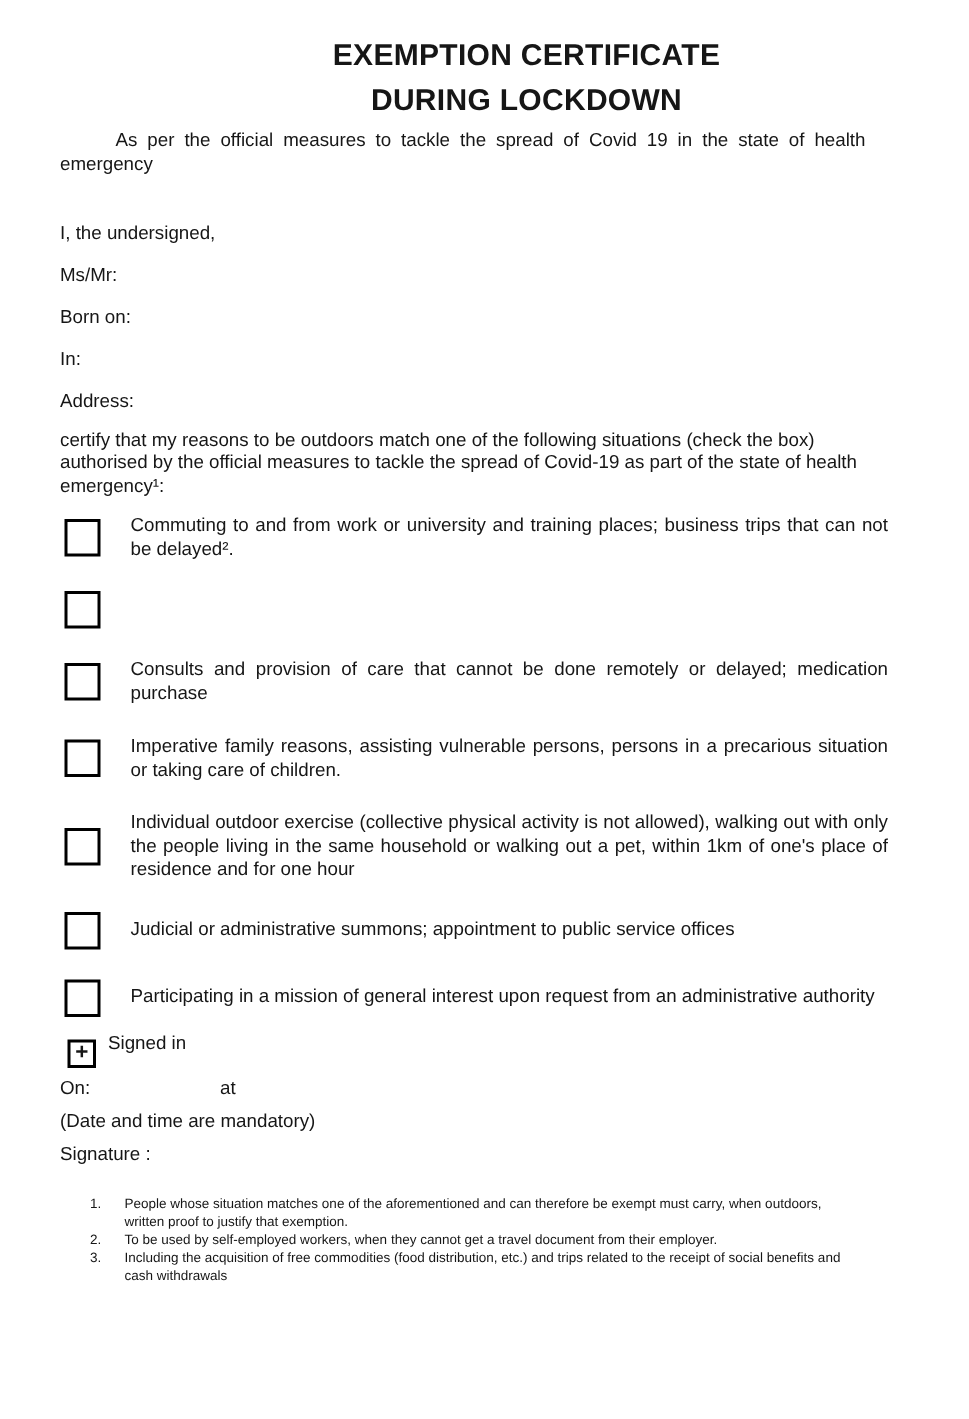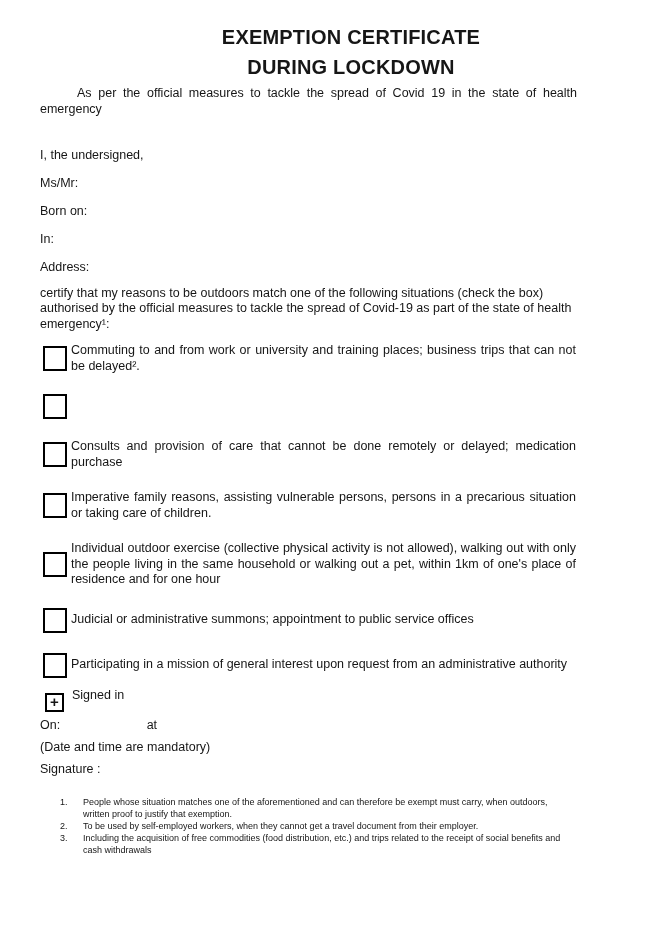--- a/index.html
+++ b/index.html
@@ -38,20 +38,21 @@
   .field-line { margin: 12.5px 0 0 40px; }
   .para-certify {
     margin: 10px 0 0 40px;
     width: 537px;
     text-align: left;
   }
   .reason-row {
     display: flex;
     align-items: center;
     margin: 20px 0 0 43px;
+    gap: 16px;
   }
   .reason-row.first { margin-top: 11px; }
   .checkbox {
     flex: 0 0 auto;
     width: 20px; height: 21px;
     border: 2.5px solid #000;
     background: #fff;
     margin-right: 4px;
     box-sizing: content-box;
   }

